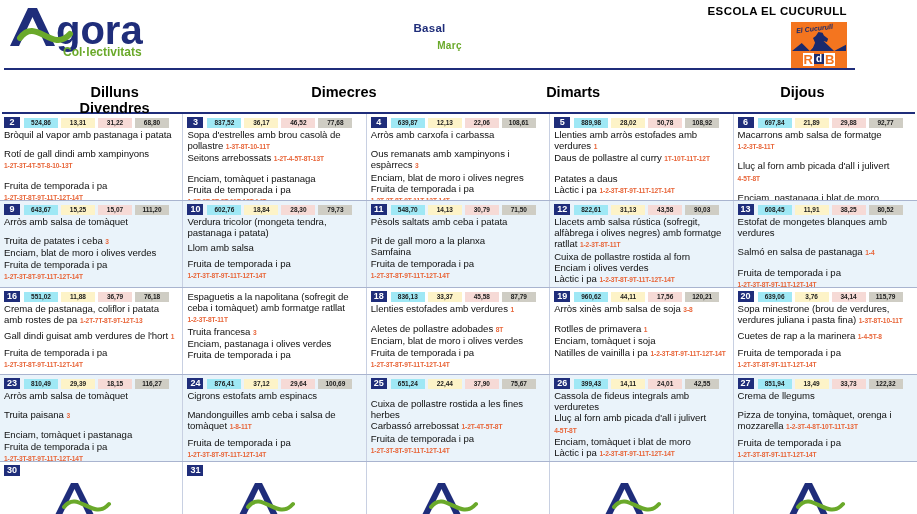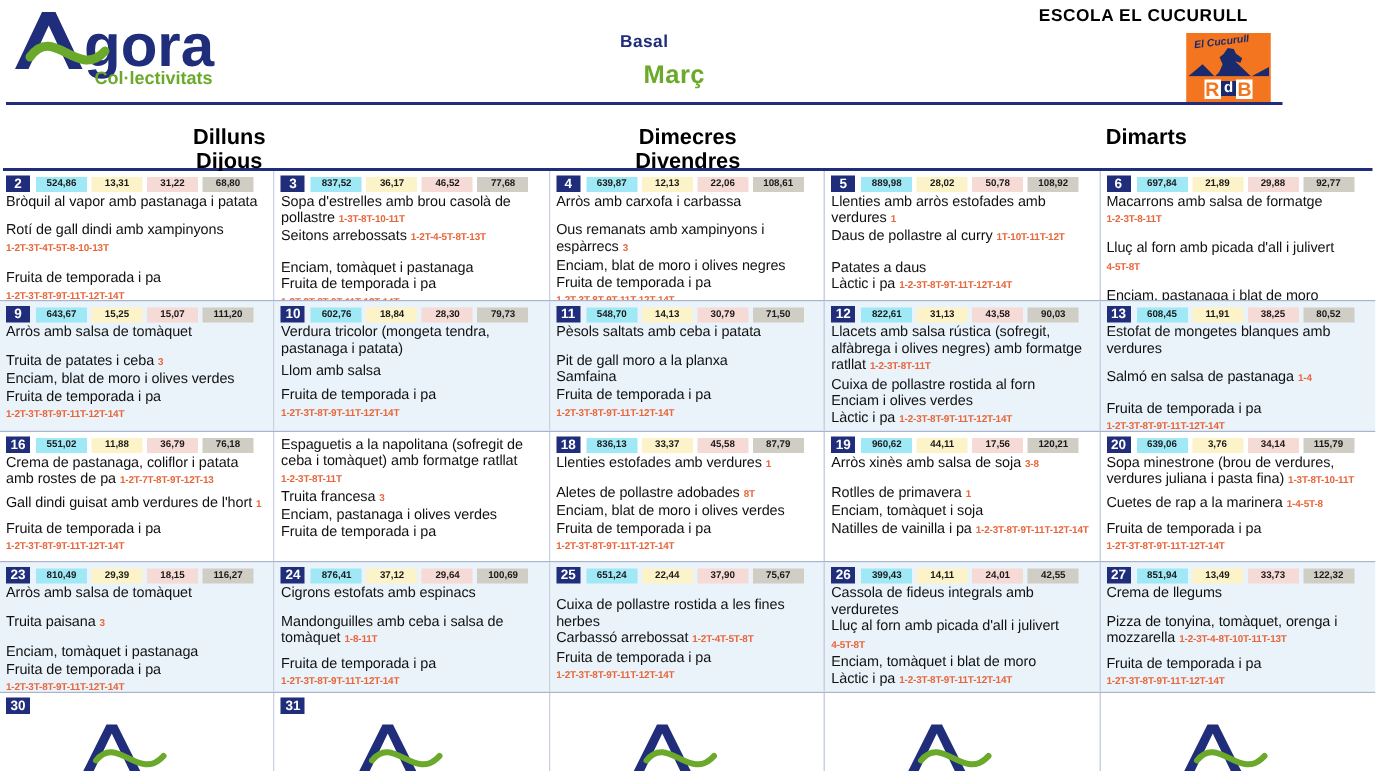--- a/index.html
+++ b/index.html
@@ -22,21 +22,21 @@
     height: 84px;
     width: 859px;
   }
   .logo-wrap {
     position: absolute;
     left: 6px; top: 2px;
     width: 160px; height: 56px;
   }
   .school-name {
     position: absolute;
-    right: 27px; top: 5px;
+    right: 12px; top: 5px;
     font-size: 11.5px;
     font-weight: bold;
     letter-spacing: 0.4px;
     color: #000000;
   }
   .school-logo {
     position: absolute;
     right: 12px; top: 22px;
     width: 56px; height: 46px;
     background: #f4751f;
@@ -78,36 +78,36 @@
     left: 0; right: 0; top: 22px;
     text-align: center;
     pointer-events: none;
   }
   .menu-type .basal {
     font-size: 11.5px; font-weight: bold; color: #1f2d7a;
     letter-spacing: 0.3px;
   }
   .menu-type .month {
     margin-top: 6px;
-    font-size: 17px; font-weight: bold; color: #6aa92a;
+    font-size: 10px; font-weight: bold; color: #6aa92a;
     letter-spacing: 0.3px;
     margin-left: 40px;
   }
 
   .hr-thick {
     position: absolute;
     left: 4px; right: 4px; top: 68px;
     height: 2px;
     background: #1f2d7a;
   }
 
   
   .dayheads {
     display: grid;
-    grid-template-columns: repeat(3, 1fr);
+    grid-template-columns: repeat(4, 1fr);
     width: 917px;
     height: 28px;
   }
   .dayhead {
     display: flex; align-items: center; justify-content: center;
     font-size: 14.5px; font-weight: bold; color: #000000;
   }
   .hr-thin {
     width: 913px; margin: 0 2px;
     height: 2px; background: #1f2d7a;

